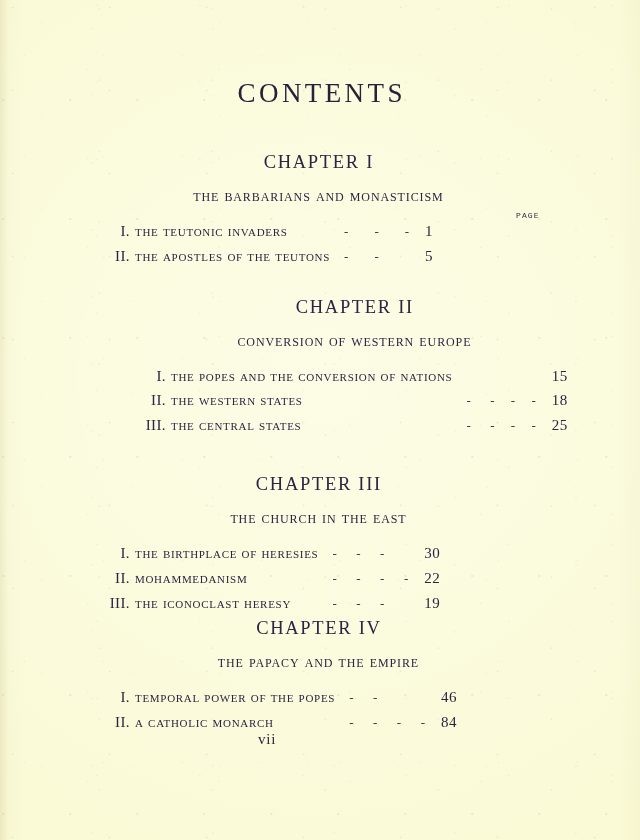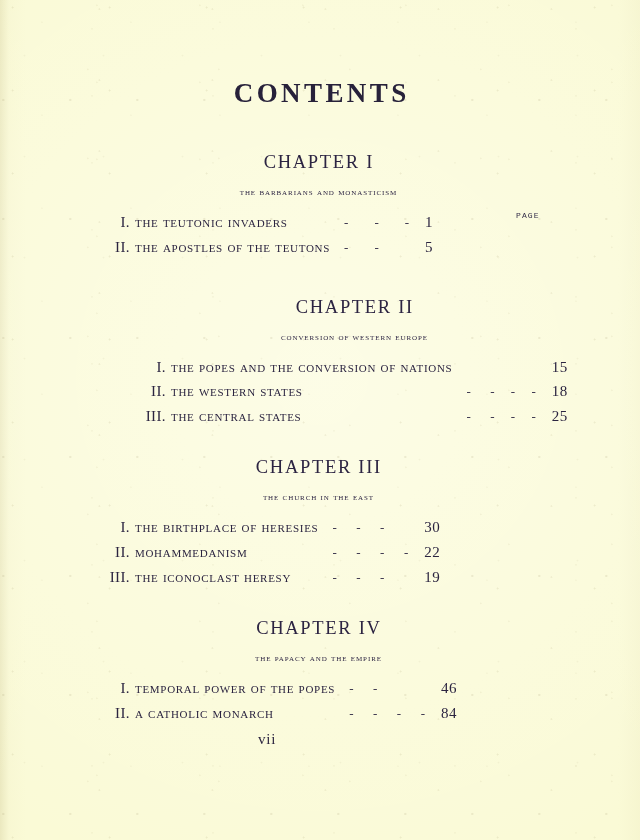--- a/index.html
+++ b/index.html
@@ -51,40 +51,40 @@
   
   .doc-title {
     position: absolute;
     top: 78px;
     left: 0;
     width: 640px;
     text-align: center;
     font-size: 27px;
     letter-spacing: 3.4px;
     text-indent: 3.4px;
-    font-weight: bold;
+    font-weight: normal;
     color: #27213a;
   }
 
   
   .chapter {
     position: absolute;
     left: 0;
     width: 636px;
   }
   .chapter-title {
     text-align: center;
     font-size: 18.5px;
     letter-spacing: 1.7px;
     text-indent: 1.7px;
     color: #2c2442;
   }
   .chapter-subtitle {
     text-align: center;
-    font-size: 10px;
+    font-size: 17px;
     letter-spacing: 0.9px;
     text-indent: 0.9px;
     font-variant: small-caps;
     text-transform: lowercase;
     color: #2c2442;
     margin-top: 13px;
   }
 
   
   .entries {
@@ -200,21 +200,21 @@
               </tr>
               <tr>
                 <td class="col-num">III.</td>
                 <td class="col-title">THE CENTRAL STATES</td>
                 <td class="col-lead" style="width: 1px;"><span class="lead" style="white-space: pre; padding-left: 14px;">-      -     -     -</span></td>
                 <td class="col-page">25</td>
               </tr>
             </tbody>
           </table>
         </div>
-        <div class="chapter" style="top: 457px;">
+        <div class="chapter" style="top: 474px;">
           <div class="chapter-title">CHAPTER III</div>
           <div class="chapter-subtitle">THE CHURCH IN THE EAST</div>
           <table class="entries" style="margin-left: 88px;">
             <tbody>
               <tr>
                 <td class="col-num">I.</td>
                 <td class="col-title">THE BIRTHPLACE OF HERESIES</td>
                 <td class="col-lead" style="width: 1px;"><span class="lead" style="white-space: pre; padding-left: 14px;">-      -      -</span></td>
                 <td class="col-page">30</td>
               </tr>

